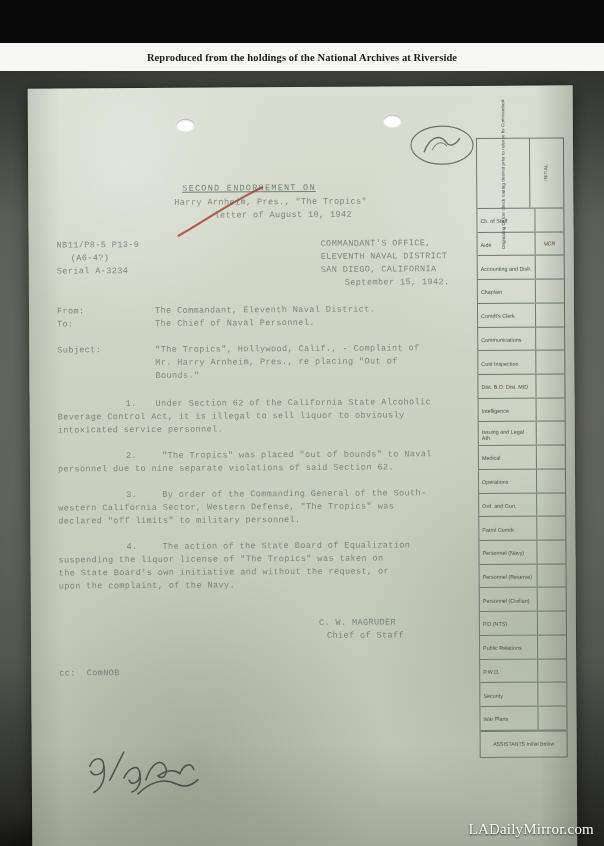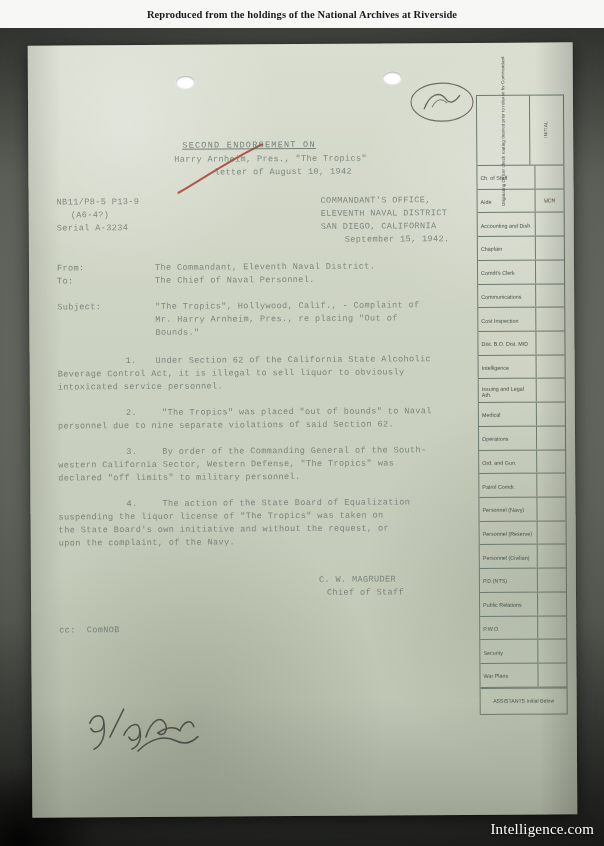--- a/index.html
+++ b/index.html
@@ -3,21 +3,21 @@
 <meta charset="utf-8">
 <style>
   html,body{margin:0;padding:0;}
   body{
     width:604px;height:846px;
     background:#0a0a0a;
     font-family:"Liberation Serif", serif;
     overflow:hidden;
     position:relative;
   }
-  #stage{position:absolute;inset:0;background:#111;}
+  #stage{position:absolute;inset:0;background:#111;margin-top:43px;}
 
   
   .caption-band{
     position:absolute;left:0;top:0;width:604px;height:28px;
     background:#f7f7f5;
     display:flex;align-items:center;justify-content:center;
   }
   .caption-band .cap{
     font-family:"Liberation Serif", serif;
     font-size:10.5px;color:#1a1a1a;letter-spacing:.1px;
@@ -353,14 +353,14 @@
       <div class="rrow">
           <div class="lbl">War Plans</div>
           <div class="val"></div>
         </div>
 
       <div class="assist">ASSISTANTS  Initial Below</div>
     </div>
 
   </div>
 
-  <div class="watermark">Intelligence.com</div>
+  <div class="watermark">LADailyMirror.com</div>
 </div>
 
 </body></html>

